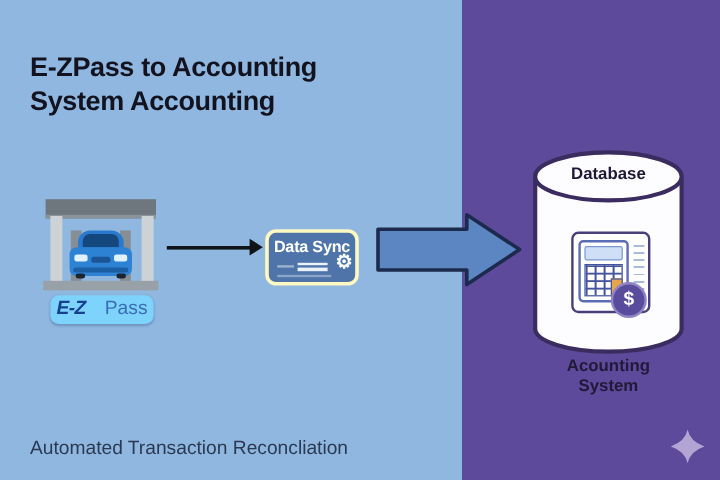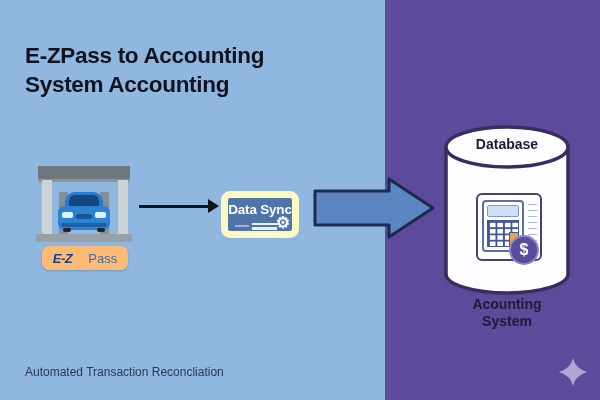--- a/index.html
+++ b/index.html
@@ -27,33 +27,33 @@
   .car-roof{position:absolute;left:7px;top:0;width:38px;height:16px;background:#2a79cc;border-radius:10px 10px 0 0;}
   .car-windshield{position:absolute;left:11px;top:3px;width:30px;height:11px;background:#14477e;border-radius:6px 6px 0 0;}
   .car-body{position:absolute;left:0;top:14px;width:52px;height:24px;background:#2e82d4;border-radius:6px;}
   .headlight{position:absolute;top:6px;width:11px;height:6px;background:#dff2ff;border-radius:2px;}
   .headlight.l{left:4px;} .headlight.r{right:4px;}
   .car-grille{position:absolute;left:18px;top:8px;width:16px;height:5px;background:#1b5596;border-radius:2px;}
   .car-bumper{position:absolute;left:3px;bottom:3px;width:46px;height:4px;background:#1d5fa5;border-radius:2px;}
   .wheel{position:absolute;bottom:-2px;width:8px;height:4px;background:#1c2430;border-radius:2px;}
   .wheel.l{left:5px;} .wheel.r{right:5px;}
   
-  .ezpass{left:42px;top:246px;width:86px;height:24px;background:#fdba74;border-radius:7px;
+  .ezpass{left:42px;top:246px;width:86px;height:24px;background:#7dd3fc;border-radius:7px;
     box-shadow:0 1px 2px rgba(20,40,80,.25);display:flex;align-items:center;justify-content:center;
-    font-size:13px;}
+    font-size:16px;}
   .ez-bold{font-weight:bold;font-style:italic;color:#16418f;letter-spacing:-0.5px;}
   .ez-reg{color:#3a6db6;font-weight:500;margin-left:16px;}
   
   .arrow1{left:139px;top:199px;width:80px;height:14px;}
   .arrow1 .line{position:absolute;left:0;top:6px;width:70px;height:2.5px;background:#101418;}
   .arrow1 .head{position:absolute;right:0;top:0;width:0;height:0;
     border-top:7px solid transparent;border-bottom:7px solid transparent;border-left:11px solid #101418;}
   
   .datasync{left:221px;top:191px;width:78px;height:47px;background:#4e74a9;
-    border:7px solid #fef9c3;border-radius:9px;box-sizing:border-box;}
+    border:3px solid #fef9c3;border-radius:9px;box-sizing:border-box;}
   .ds-label{margin-top:4px;text-align:center;font-size:13.5px;font-weight:bold;color:#ffffff;letter-spacing:-0.2px;}
   .ds-linea{position:absolute;left:7px;top:27px;width:14px;height:2px;background:rgba(255,255,255,.45);}
   .ds-lineb1{position:absolute;left:24px;top:24.5px;width:25px;height:2.5px;background:#e9f2fb;}
   .ds-lineb2{position:absolute;left:24px;top:29px;width:25px;height:2.5px;background:#e9f2fb;}
   .ds-linec{position:absolute;left:7px;top:35px;width:45px;height:2px;background:rgba(255,255,255,.35);}
   .ds-gear{position:absolute;right:2px;top:17px;font-size:16px;line-height:16px;color:#ffffff;font-weight:bold;}
   
   .bigarrow{left:313px;top:176px;}
   .dbgroup{left:441px;top:123px;width:132px;height:175px;}
   .db-label{position:absolute;left:0;top:13px;width:132px;text-align:center;
@@ -75,21 +75,21 @@
   .ledger{position:absolute;right:3px;top:9px;width:9px;height:46px;
     background:repeating-linear-gradient(#a9bce0 0 1.5px,transparent 1.5px 6px);}
   .dollar{position:absolute;left:68px;top:112px;width:30px;height:30px;border-radius:50%;
     background:#5a4c9d;border:2.5px solid #9184c4;box-sizing:border-box;
     display:flex;align-items:center;justify-content:center;
     color:#fff;font-weight:bold;font-size:16px;}
   
   .acct-label{left:441px;top:296px;width:132px;text-align:center;
     font-size:14px;font-weight:bold;color:#201a38;line-height:17px;}
   
-  .footer{left:25px;top:365px;font-size:12px;color:#2b3a52;}
+  .footer{left:25px;top:365px;font-size:16px;color:#2b3a52;}
   
   .sparkle{left:558px;top:357px;}
 </style>
 </head>
 <body>
 
 <div class="stage">
 
   <div class="abs purple-panel"></div>
 

